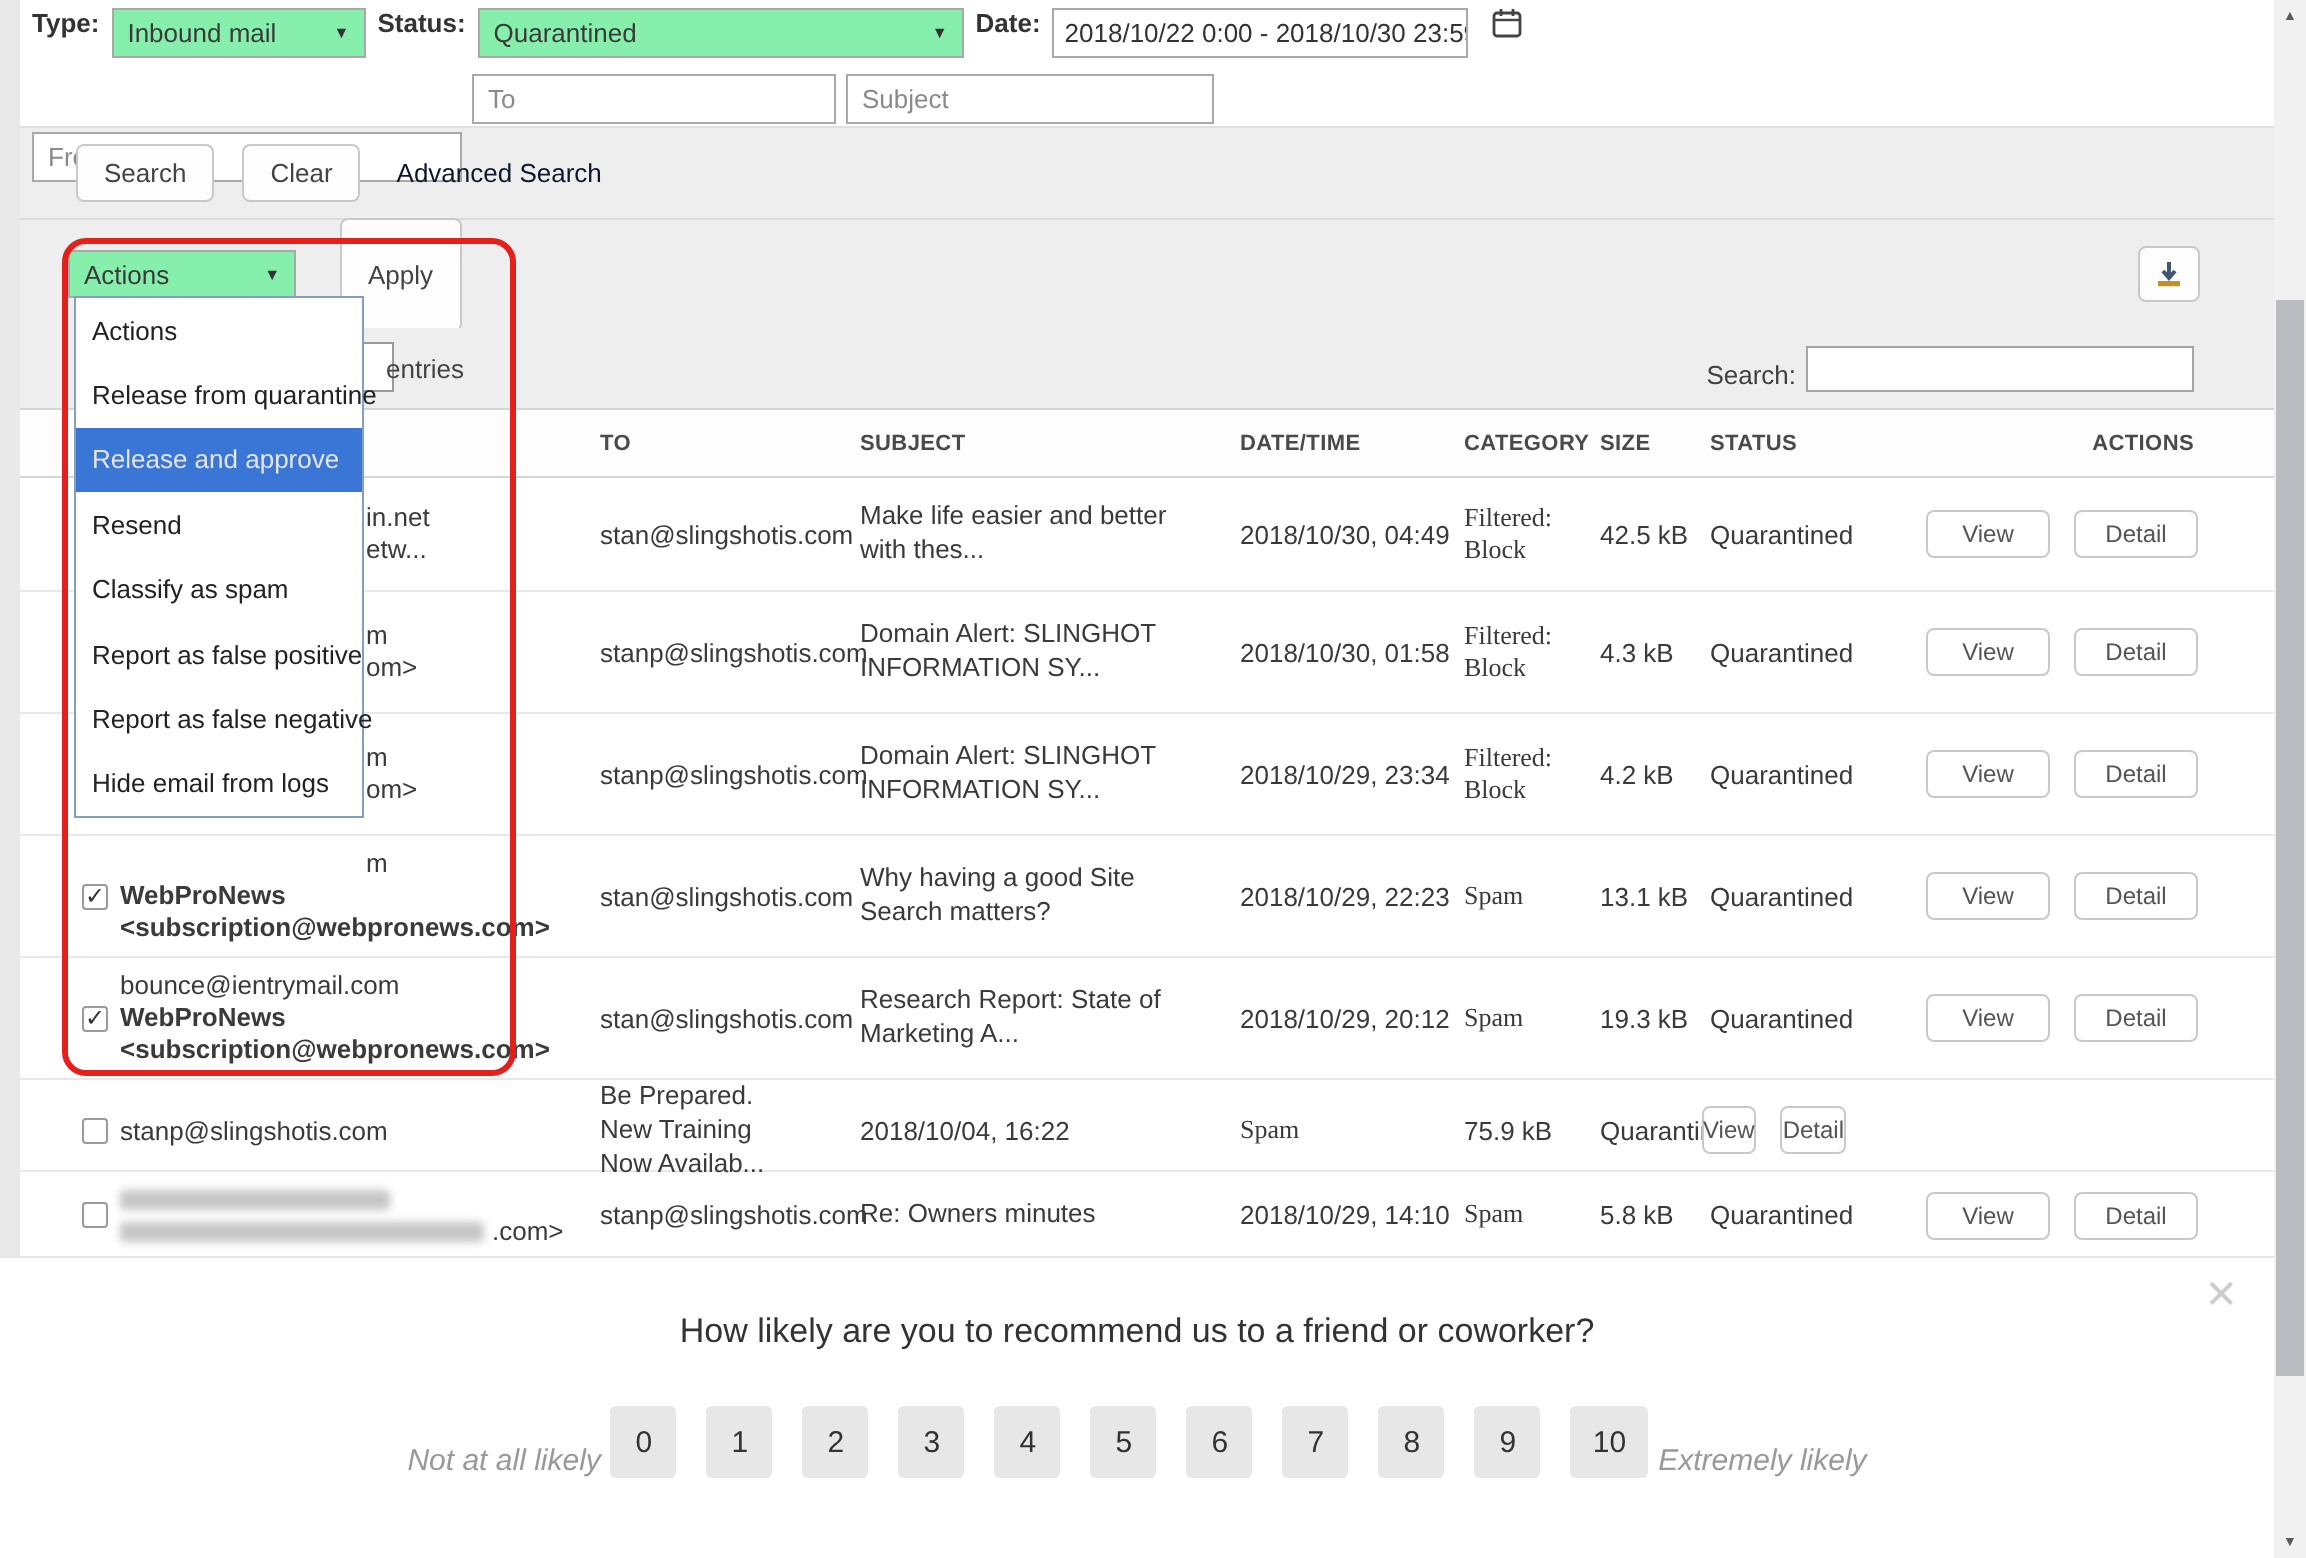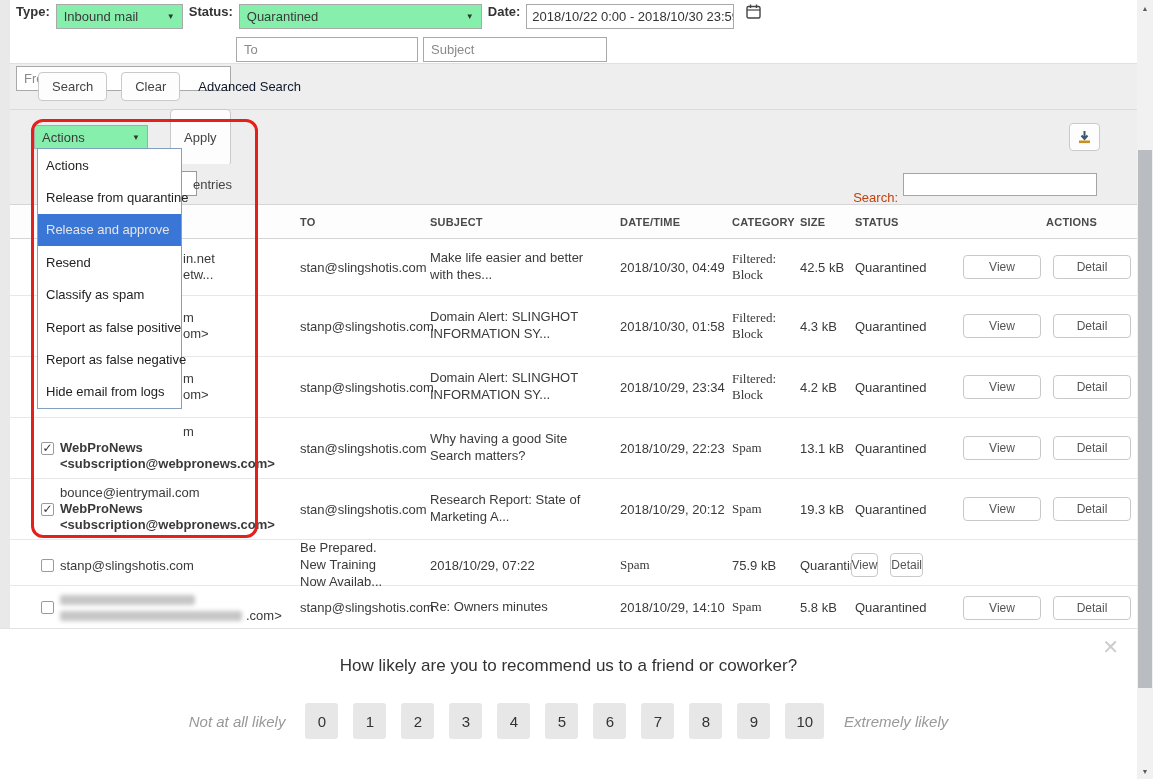--- a/index.html
+++ b/index.html
@@ -36,21 +36,21 @@
   .adv-link { margin-left:18px; color:#0f172a; cursor:pointer; }
   .grey2 { background:#eeeeee; height:54px; position:relative; display:flex; align-items:center; padding-left:24px; }
   .actions-select { width:114px; height:24px; }
   .apply-btn { margin-left:22px; padding:20px 13px; }
   .download-btn { position:absolute; right:37px; top:13px; width:31px; height:28px; background:#fdfdfd;
                   border:1px solid #c9c9c9; border-radius:4px; cursor:pointer; display:flex;
                   align-items:center; justify-content:center; }
   .grey3 { background:#eeeeee; height:40px; position:relative; }
   .pagesize-sliver { position:absolute; left:140px; top:7px; width:47px; height:25px; border:1px solid #9a9a9a; background:#fff; }
   .entries-label { position:absolute; left:183px; top:13px; color:#444; }
-  .tsearch-label { position:absolute; right:239px; top:26px; color:#c2410c; }
+  .tsearch-label { position:absolute; right:239px; top:16px; color:#404040; }
   .tsearch-input { position:absolute; right:40px; top:9px; width:194px; height:23px; border:1px solid #a5a5a5;
                    font:inherit; padding:0 5px; background:#fff; }
 
   
   .grid { display:grid; grid-template-columns:50px 240px 130px 190px 112px 68px 55px 108px 1fr; align-items:center; }
   .thead { height:35px; border-top:1px solid #d5d5d5; border-bottom:1px solid #d5d5d5; background:#fdfdfd;
            font-size:11px; font-weight:bold; color:#4a4a4a; letter-spacing:.2px; }
   .th-actions { text-align:right; padding-right:40px; }
   .trow { border-bottom:1px solid #e8e8e8; background:#fff; }
   .tbody .trow:nth-child(1){ height:57px; } .tbody .trow:nth-child(2){ height:61px; }
@@ -60,39 +60,39 @@
   .cb-cell { padding-left:31px; }
   .cb { width:13px; height:13px; border:1px solid #9a9a9a; border-radius:2px; background:#fff; cursor:pointer;
         font-size:12px; line-height:11px; color:#333; font-weight:bold; text-align:center; }
   .from-cell { line-height:1.25; padding-right:8px; }
   .from-cell .partial { padding-left:123px; }
   .from-cell .bold { font-weight:bold; }
   .blur-bar { display:inline-block; height:10px; background:#c6c6c6; border-radius:2px; filter:blur(2px); vertical-align:middle; }
   .subject-cell { line-height:1.3; padding-right:26px; }
   .cat-cell { line-height:1.25; padding-right:10px;font-family:Liberation Serif, serif; }
   .actions-cell { display:flex; justify-content:flex-end; gap:12px; padding-right:40px; }
-  .row-btn { width:78px; height:24px; background:#fff; border:1px solid #c9c9c9; border-radius:4px;
+  .row-btn { width:62px; height:24px; background:#fff; border:1px solid #c9c9c9; border-radius:4px;
              color:#555; font-size:12px; font-family:inherit; cursor:pointer; }
 
   
   .dropdown { position:absolute; left:37px; top:148px; width:145px; background:#fff;
               border:1px solid #84a0c0; z-index:40; }
   .dd-item { height:32.4px; display:flex; align-items:center; padding-left:8px; color:#222; cursor:pointer; white-space:nowrap; }
   .dd-item.selected { background:#3a76d6; color:#e5e5e5; }
 
   
   .annotation { position:absolute; left:31px; top:119px; width:227px; height:419px; border:3px solid #e3201b;
                 border-radius:12px; z-index:60; pointer-events:none; }
 
   
   .survey { position:absolute; left:0; top:628px; width:1137px; height:151px; background:#fff;
             border-top:1px solid #e3e3e3; z-index:30; }
   .survey-close { position:absolute; right:18px; top:6px; font-size:20px; font-weight:bold; color:#ccc; cursor:pointer; }
   .survey-q { text-align:center; margin-top:27px; font-size:17px; color:#333; }
-  .nps { display:flex; justify-content:center; align-items:center; gap:15px; margin-top:27px; }
+  .nps { display:flex; justify-content:center; align-items:flex-end; margin-top:27px; }
   .nps-label { font-style:italic; color:#999; font-size:15px; }
   .nps-low { margin-right:5px; } .nps-high { margin-left:5px; }
   .nps-btn { min-width:33px; height:36px; padding:0 11px; background:#e7e7e7; border:none; border-radius:3px;
              display:flex; align-items:center; justify-content:center; font-size:15px; color:#333;
              font-family:inherit; cursor:pointer; }
 
   
   .scrollbar { position:absolute; right:0; top:0; width:16px; height:779px; background:#f1f1f1; z-index:70; }
   .sb-arrow { position:absolute; left:0; width:16px; height:16px; display:flex; align-items:center;
               justify-content:center; font-size:7px; color:#5a5a5a; cursor:pointer; }
@@ -280,21 +280,21 @@
       <button class="row-btn detail-btn">Detail</button>
     </div>
   </div>
 
   <div class="grid trow">
     <div class="cb-cell">
               <div class="cb"></div>
             </div>
     <div class="to-cell">stanp@slingshotis.com</div>
     <div class="subject-cell">Be Prepared. New Training Now Availab...</div>
-    <div class="date-cell">2018/10/29, 07:22</div>
+    <div class="date-cell">2018/10/04, 16:22</div>
     <div class="cat-cell">Spam</div>
     <div class="size-cell">75.9 kB</div>
     <div class="status-cell">Quarantined</div>
     <div class="actions-cell">
       <button class="row-btn view-btn">View</button>
       <button class="row-btn detail-btn">Detail</button>
     </div>
   </div>
 
   <div class="grid trow">

